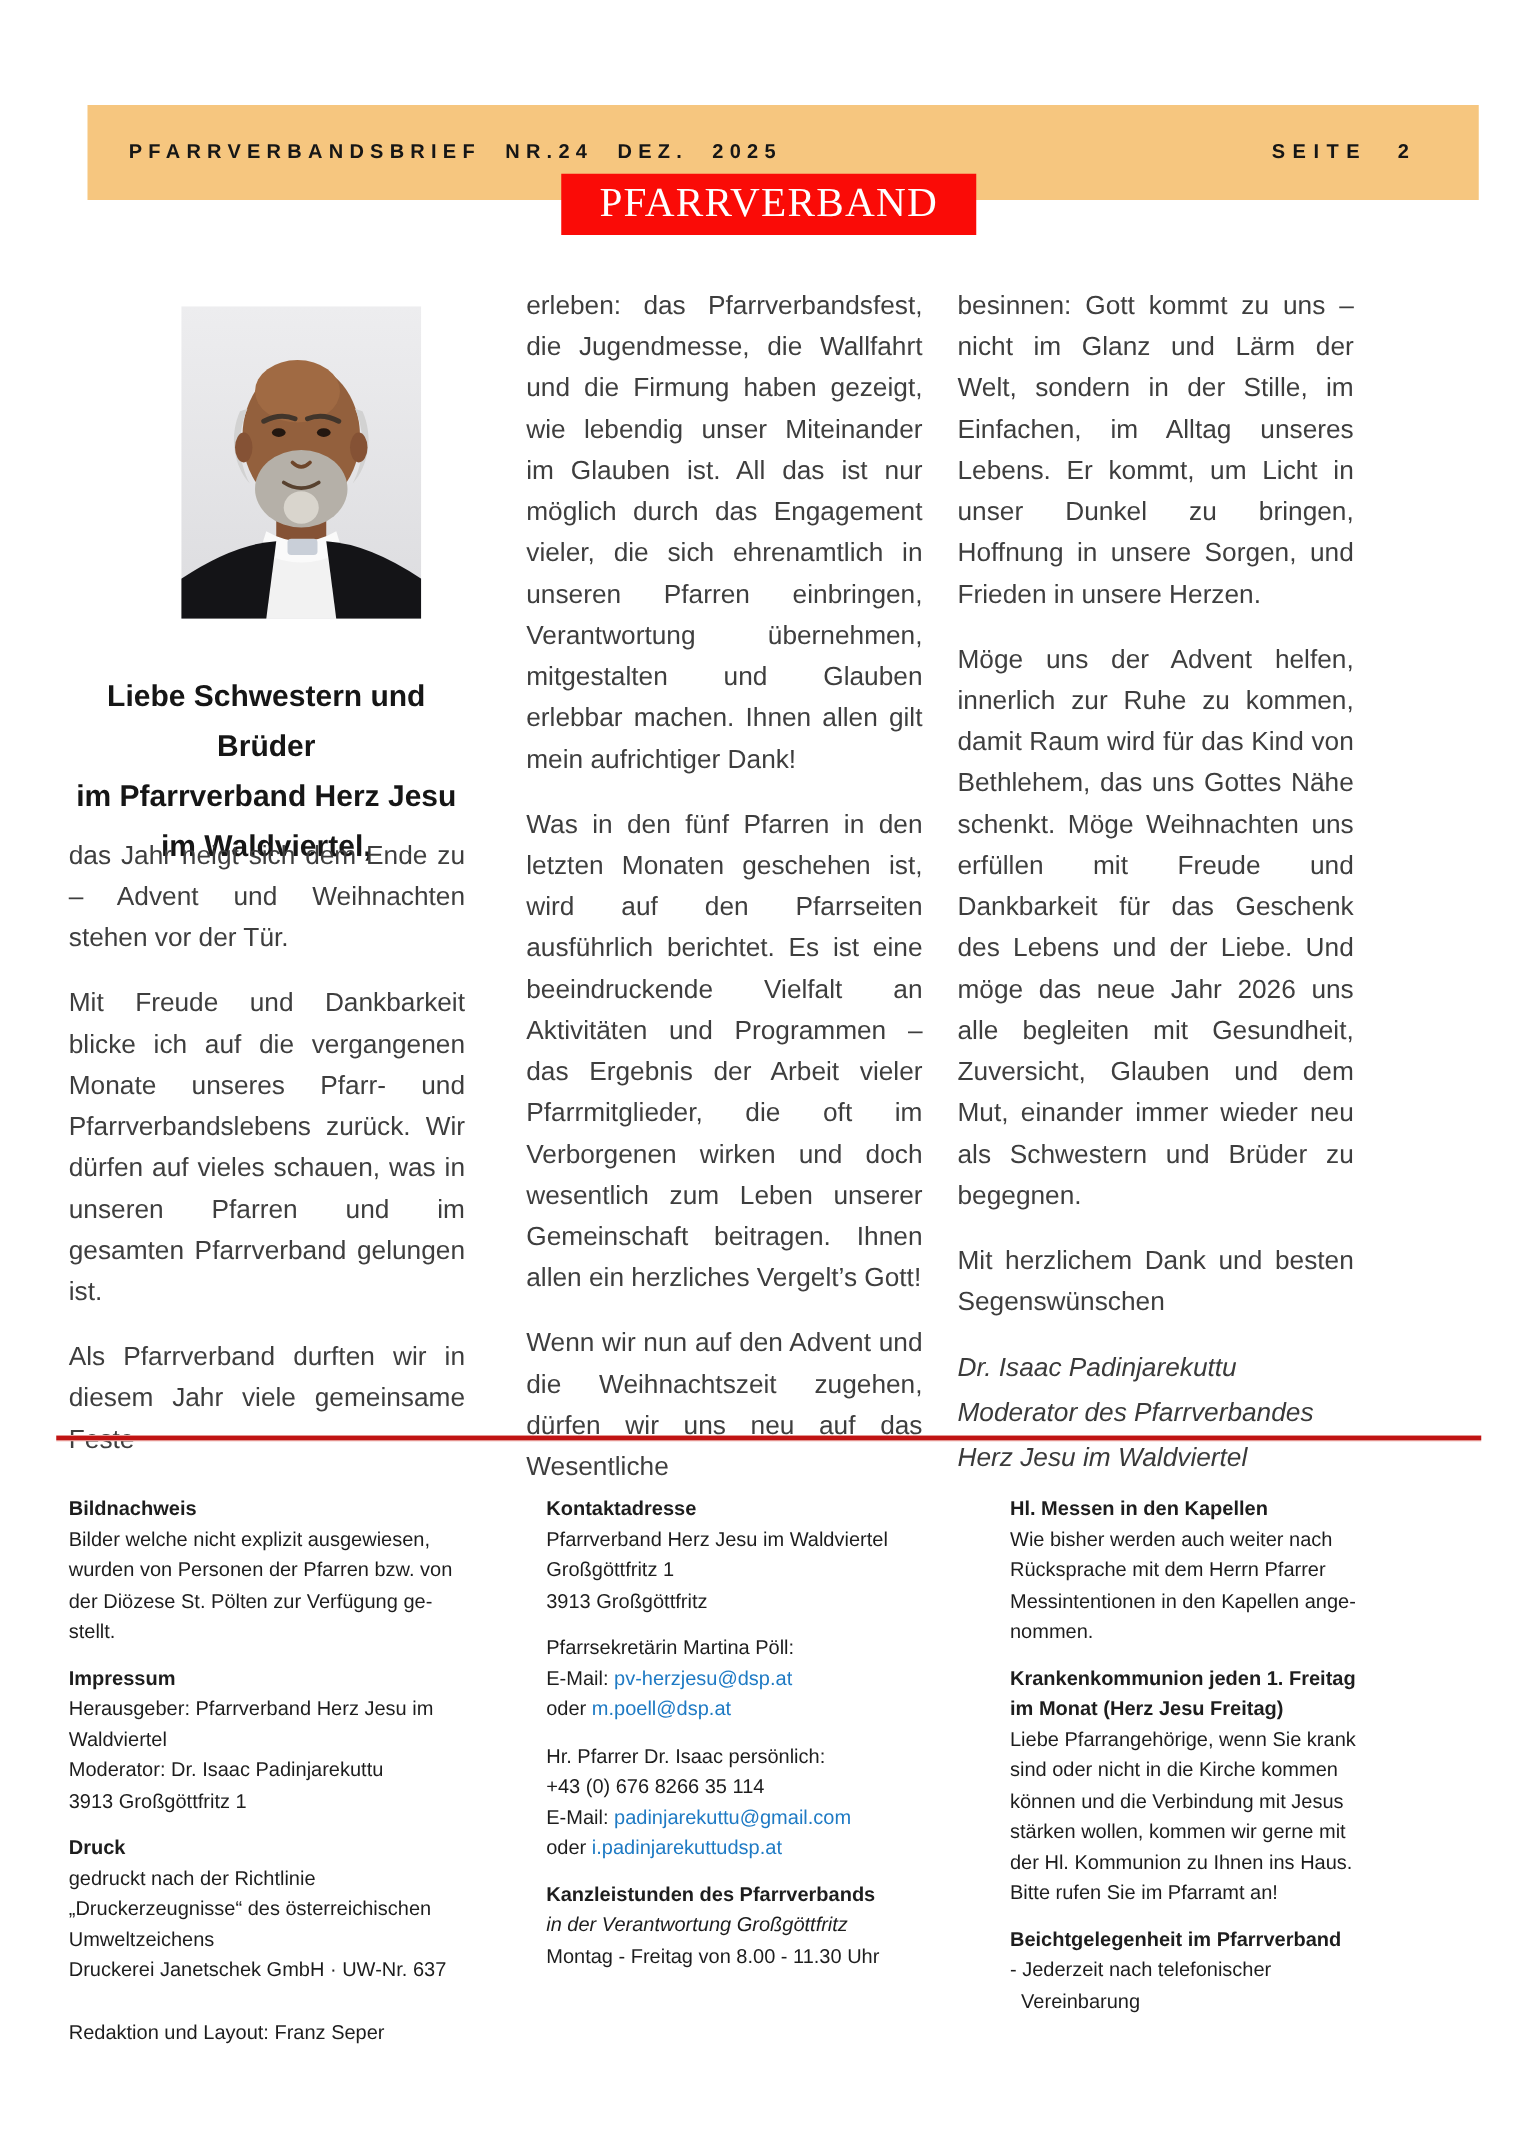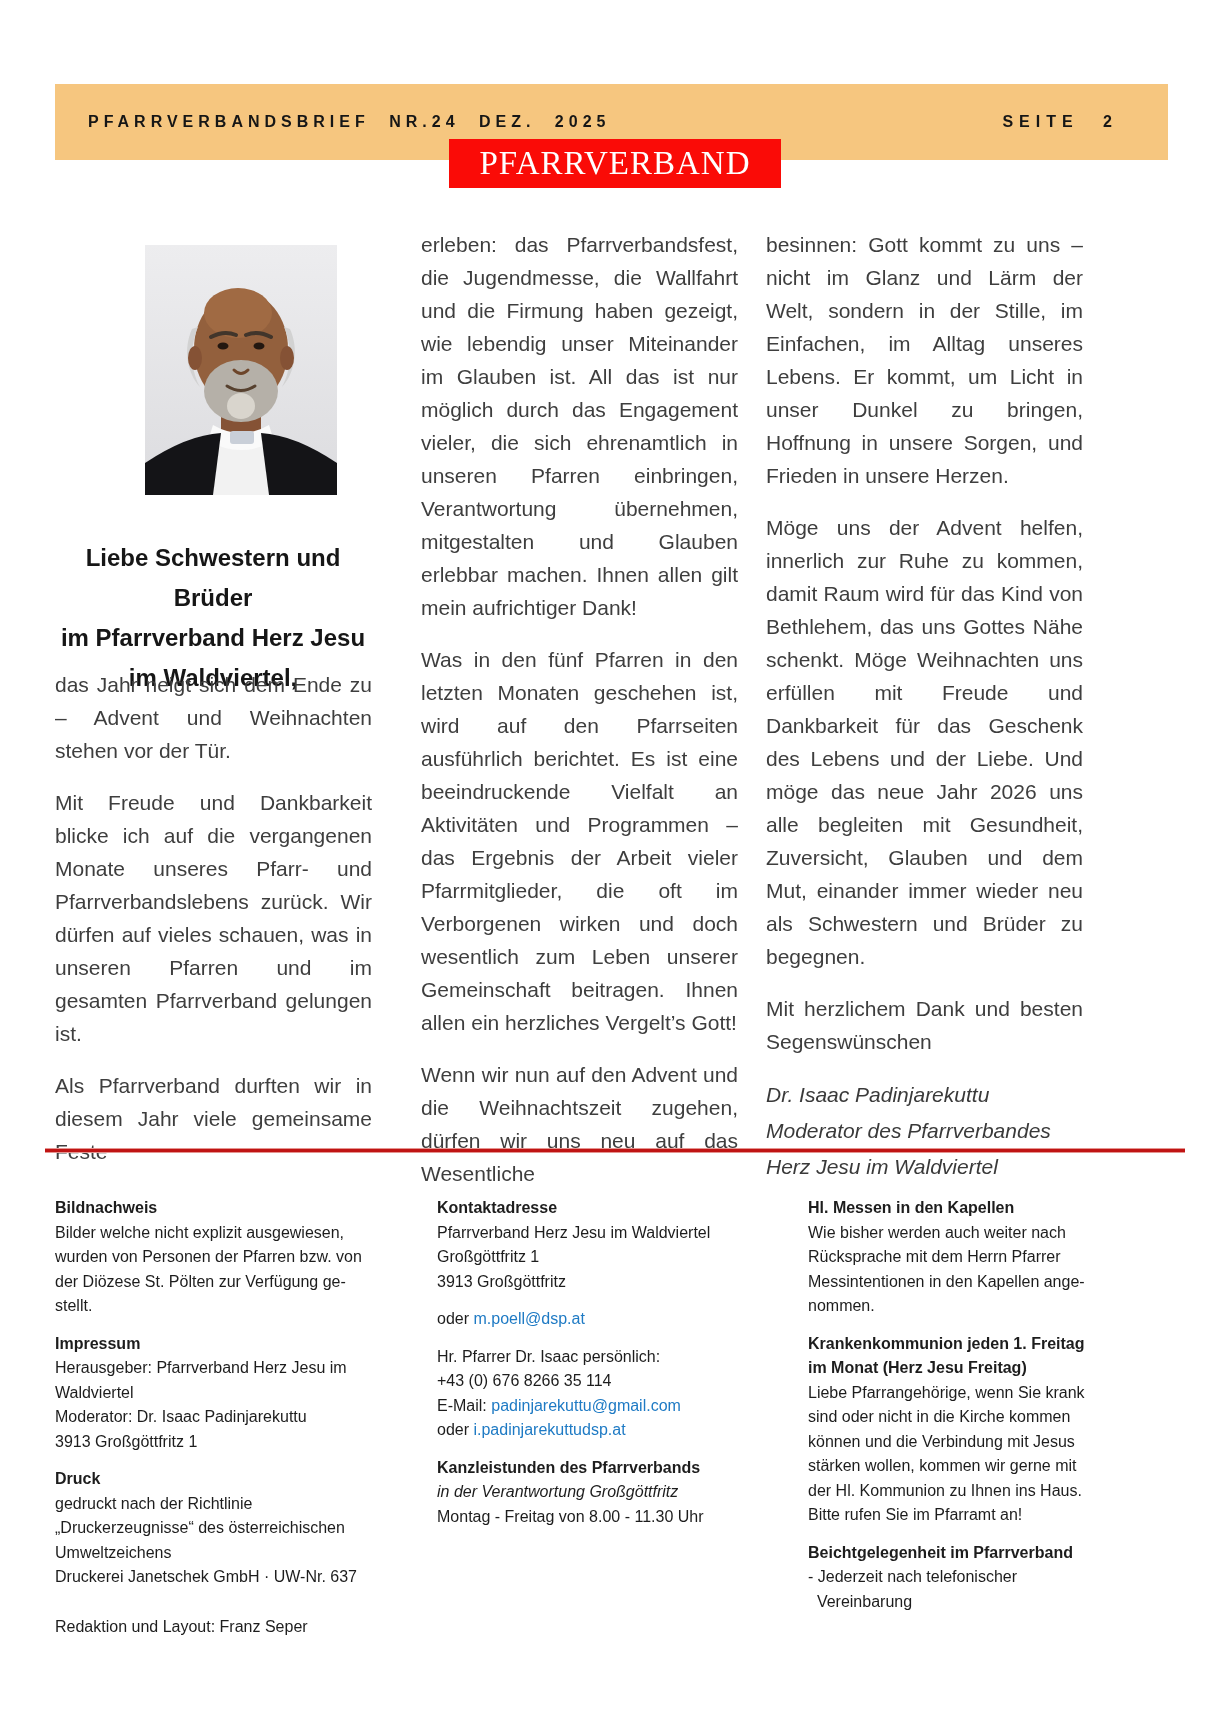--- a/index.html
+++ b/index.html
@@ -2,21 +2,21 @@
 <html lang="de"><head>
 <meta charset="utf-8">
 <style>
   html,body{margin:0;padding:0;background:#ffffff;}
   body{
     position:relative;width:1224px;height:1717px;overflow:hidden;
     font-family:"Liberation Sans",sans-serif;color:#1f1f1f;
   }
   
   .banner{
-    position:absolute;left:55px;top:84px;width:1113px;height:76px;
+    position:absolute;left:70px;top:84px;width:1113px;height:76px;
     background:#f6c67f;
   }
   .banner-title{
     position:absolute;left:33px;top:50%;transform:translateY(-50%);
     font-size:16px;font-weight:bold;letter-spacing:5px;word-spacing:10px;color:#161616;
     white-space:nowrap;
   }
   .page-number{
     position:absolute;right:50px;top:50%;transform:translateY(-50%);
     font-size:16px;font-weight:bold;letter-spacing:6px;word-spacing:14px;color:#161616;
@@ -171,20 +171,22 @@
 </div>
 
 <div class="fcol" id="fcol2">
   <div class="fblock">
     <div class="fhead">Kontaktadresse</div>
     <div class="ftext">Pfarrverband Herz Jesu im Waldviertel
 Großgöttfritz 1
 3913 Großgöttfritz</div>
   </div>
   <div class="fblock">
+    <div>Pfarrsekretärin Martina Pöll:</div>
+    <div><span>E-Mail: </span><a class="link">pv-herzjesu@dsp.at</a></div>
     <div><span>oder </span><a class="link">m.poell@dsp.at</a></div>
   </div>
   <div class="fblock">
     <div>Hr. Pfarrer Dr. Isaac persönlich:</div>
     <div>+43 (0) 676 8266 35 114</div>
     <div><span>E-Mail: </span><a class="link">padinjarekuttu@gmail.com</a></div>
     <div><span>oder </span><a class="link">i.padinjarekuttudsp.at</a></div>
   </div>
   <div class="fblock">
     <div class="fhead">Kanzleistunden des Pfarrverbands</div>

